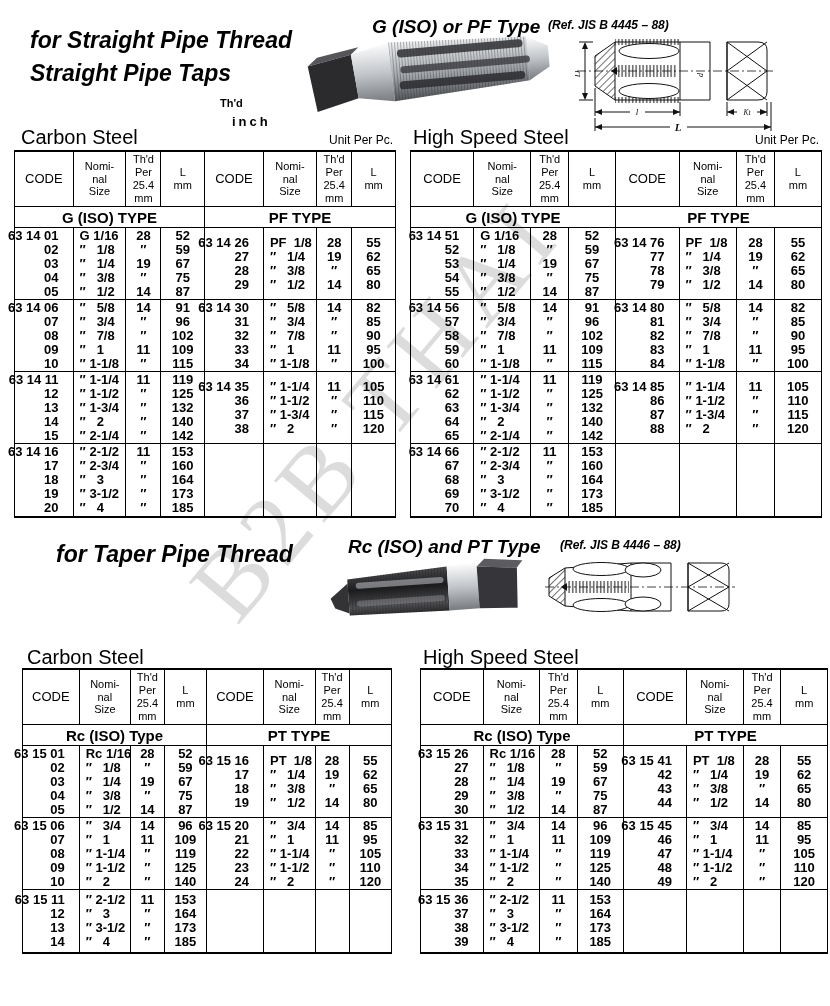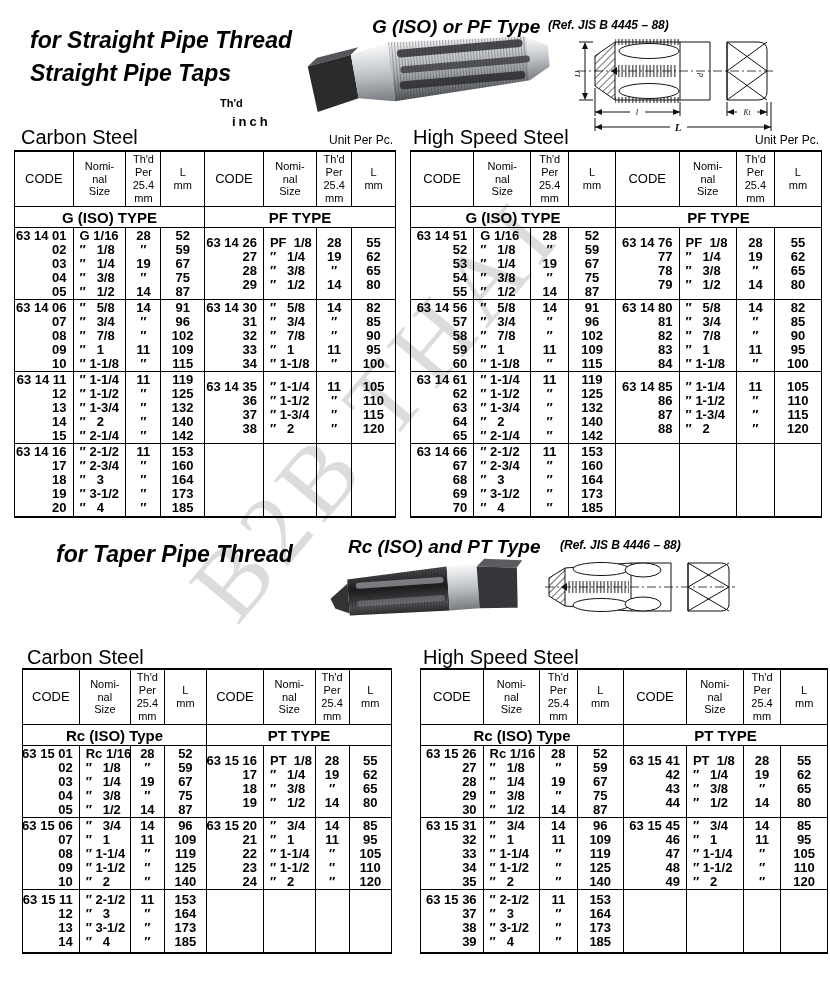--- a/index.html
+++ b/index.html
@@ -48,21 +48,21 @@
   .tdata{display:flex}
   .data-top{height:288px}
   .data-bot{height:206px}
   .dhalf{width:50%;display:flex;flex-direction:column;box-sizing:border-box}
   .rgroup{display:flex;flex-direction:row;height:72px;box-sizing:border-box;border-bottom:1.4px solid #000}
   .half-l .rgroup:nth-last-child(2){border-bottom:none}
   .bot .half-l .rgroup:nth-last-child(2){height:62px}
   .rgroup.filler{flex:1 1 auto;height:auto;border-bottom:none}
   .dcol{display:flex;flex-direction:column;justify-content:center;box-sizing:border-box;height:100%}
   .dcol.bdr{border-right:1.2px solid #000}
-  .dcol.c-code{align-items:flex-end;padding-right:6px}
+  .dcol.c-code{align-items:flex-end;padding-right:14px}
   .dcol.c-size{align-items:flex-start;padding-left:6px}
   .dcol.c-thd,.dcol.c-len{align-items:center}
   .v{height:14px;line-height:14px;font-weight:bold;font-size:13px;white-space:pre}
   svg text{fill:#111;font-family:"Liberation Serif","DejaVu Serif",serif}
 </style>
 </head>
 <body>
 
 <svg width="0" height="0" style="position:absolute" aria-hidden="true">
   <defs>

